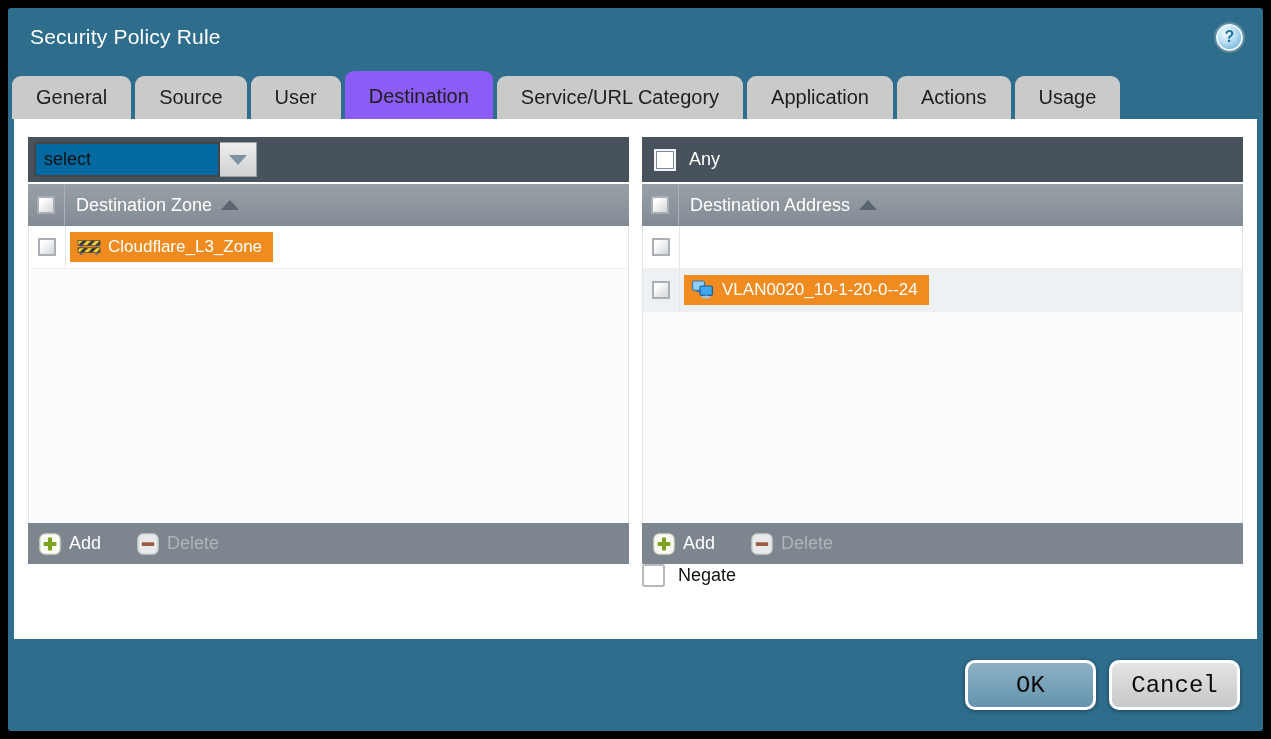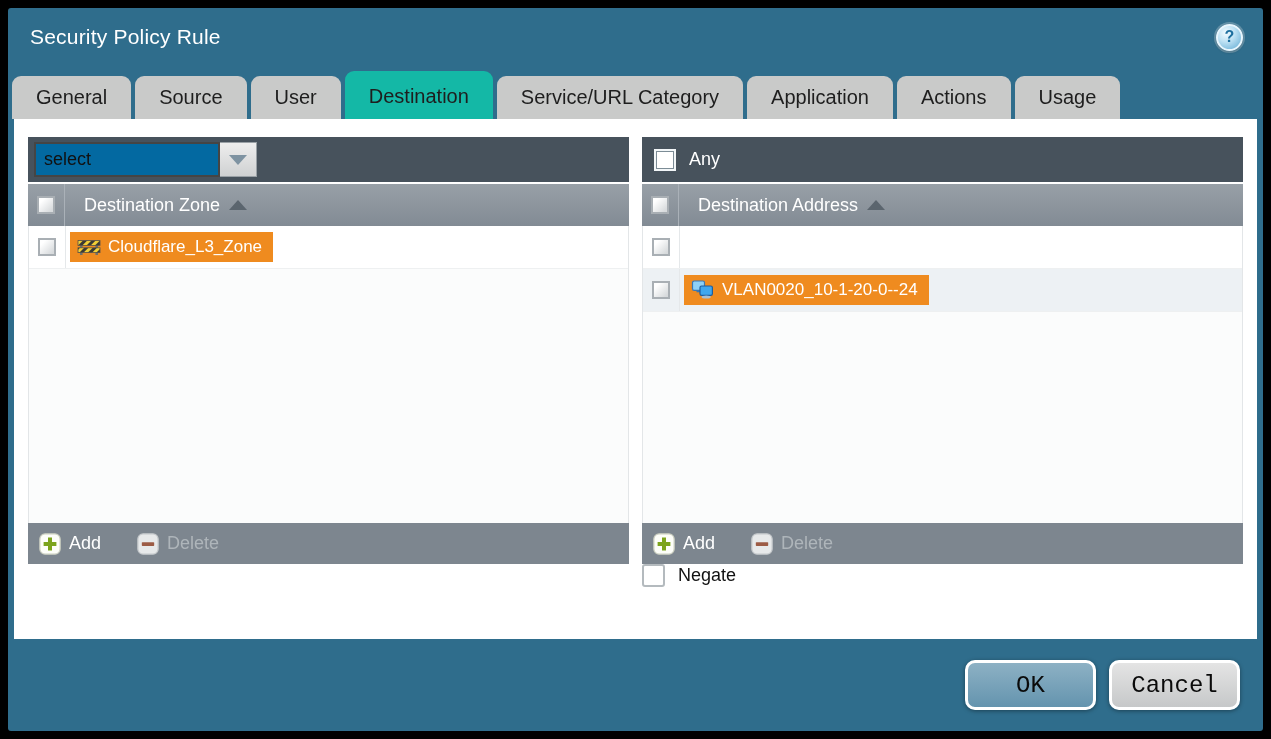--- a/index.html
+++ b/index.html
@@ -34,21 +34,21 @@
   .tabs {
     display:flex; align-items:flex-end; gap:4px;
     padding-left:4px; height:53px;
   }
   .tab {
     background:#c9cac9; color:#1e1e1e; font-size:20px;
     padding:11px 24px 12px; border-radius:9px 9px 0 0;
     white-space:nowrap; cursor:pointer; line-height:1;
   }
   .tab.active {
-    background:#14b8a6; padding-top:15px; padding-bottom:13px;
+    background:#8b5cf6; padding-top:15px; padding-bottom:13px;
   }
   
   .content {
     background:#fff; margin:0 6px; height:520px;
     padding:18px 14px 0; position:relative;
   }
   .panels-row { display:flex; gap:13px; }
   .panel { flex:1; height:427px; display:flex; flex-direction:column; }
 
   .panel-top {
@@ -87,21 +87,21 @@
     width:37px; align-self:stretch; display:flex; align-items:center;
     justify-content:center; flex:0 0 auto;
   }
   .colhead .cb-cell { border-right:1px solid #aab1b8; }
   .cb3d {
     width:18px; height:18px; border:2px solid #a9afb4;
     background:linear-gradient(135deg,#ffffff 20%,#d7dadc 90%);
     cursor:pointer;
   }
   .colhead-label {
-    color:#fff; font-size:18px; margin-left:19px; display:flex;
+    color:#fff; font-size:18px; margin-left:11px; display:flex;
     align-items:center; gap:9px; cursor:pointer;
   }
   .tri-up {
     width:0; height:0; border-left:9px solid transparent;
     border-right:9px solid transparent; border-bottom:10px solid #5b656e;
   }
   
   .panel-body {
     flex:1; background:#fbfcfc;
     border-left:1px solid #e3e6e8; border-right:1px solid #e3e6e8;

